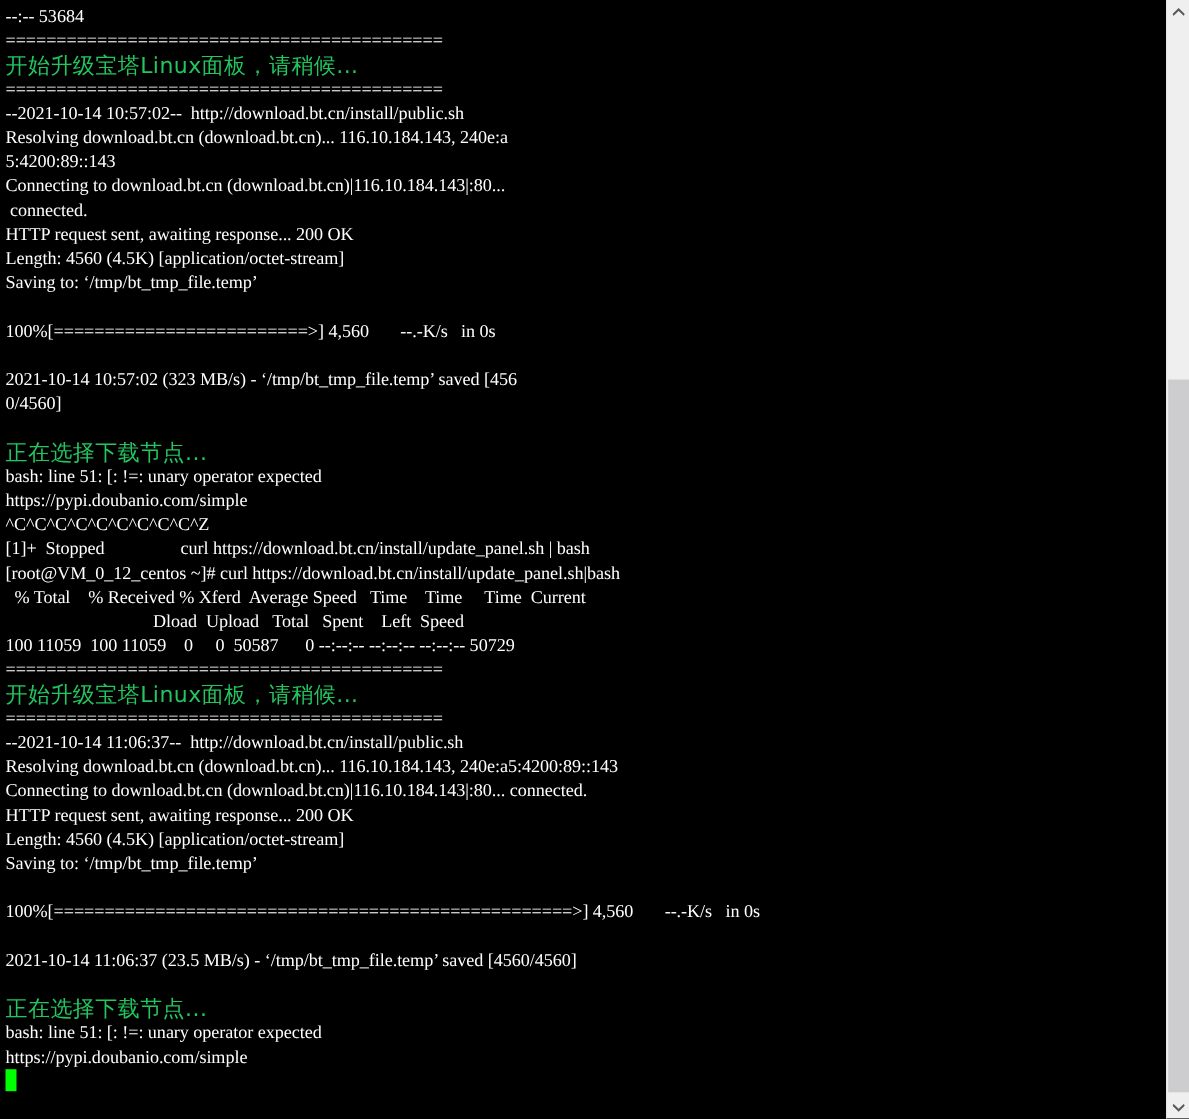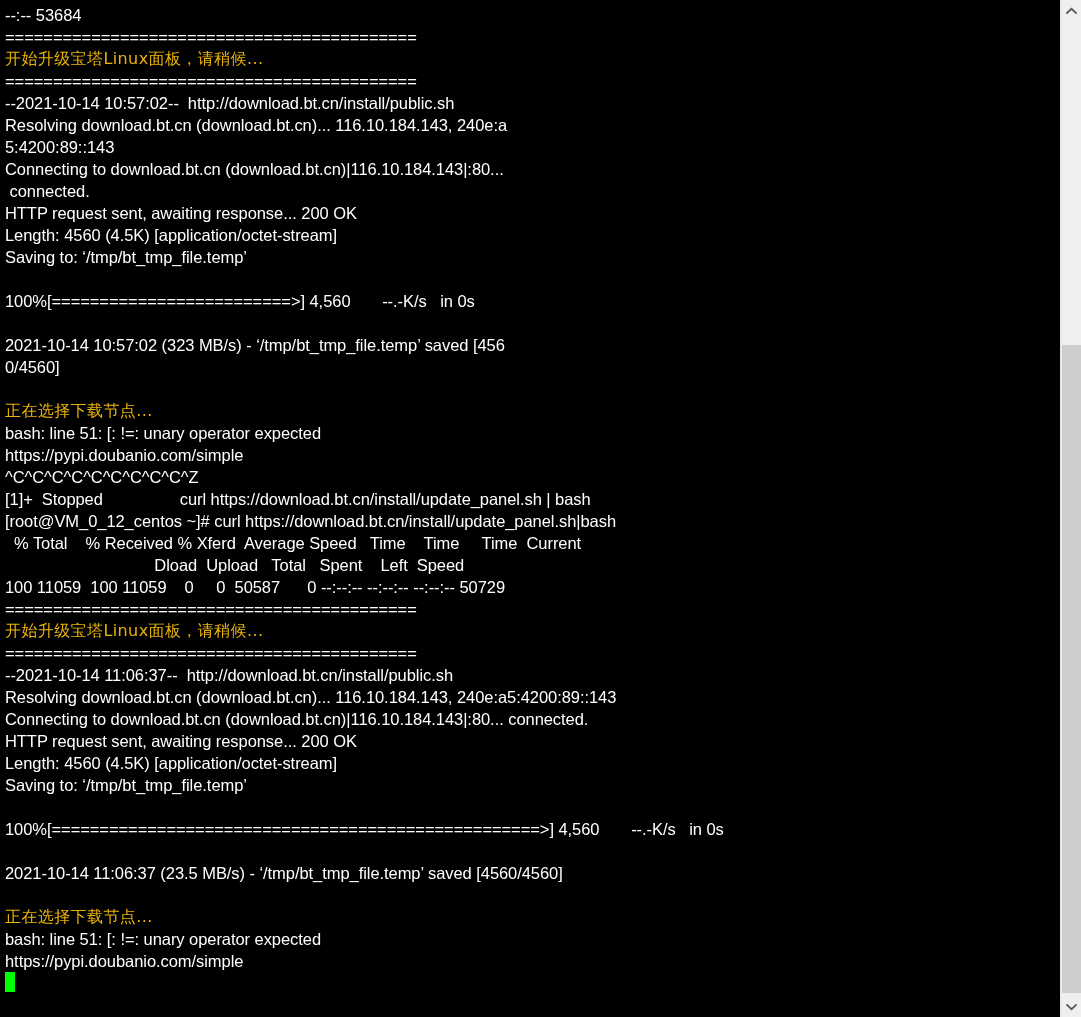--- a/index.html
+++ b/index.html
@@ -37,30 +37,30 @@
     font-size: 16.5px;
     line-height: 22px;
     letter-spacing: -0.06px;
     color: #ffffff;
     white-space: pre;
     -webkit-font-smoothing: antialiased;
   }
   .line {
     height: 22px;
     white-space: pre;
-    font-family: Liberation Sans, sans-serif;
+    font-family: Liberation Serif, serif;
     font-size: 16.5px;
     line-height: 22px;
     color: #ffffff;
   }
   .line.blank { color: transparent; }
   .line.cjk {
     font-family: "DejaVu Sans", "Liberation Sans", sans-serif;
-    font-size: 16px;
-    color: #eab308;
+    font-size: 20px;
+    color: #22c55e;
     letter-spacing: 0.4px;
   }
   
   #cursor-line {
     height: 22px;
     position: relative;
   }
   .cursor-block {
     display: inline-block;
     width: 10px;

